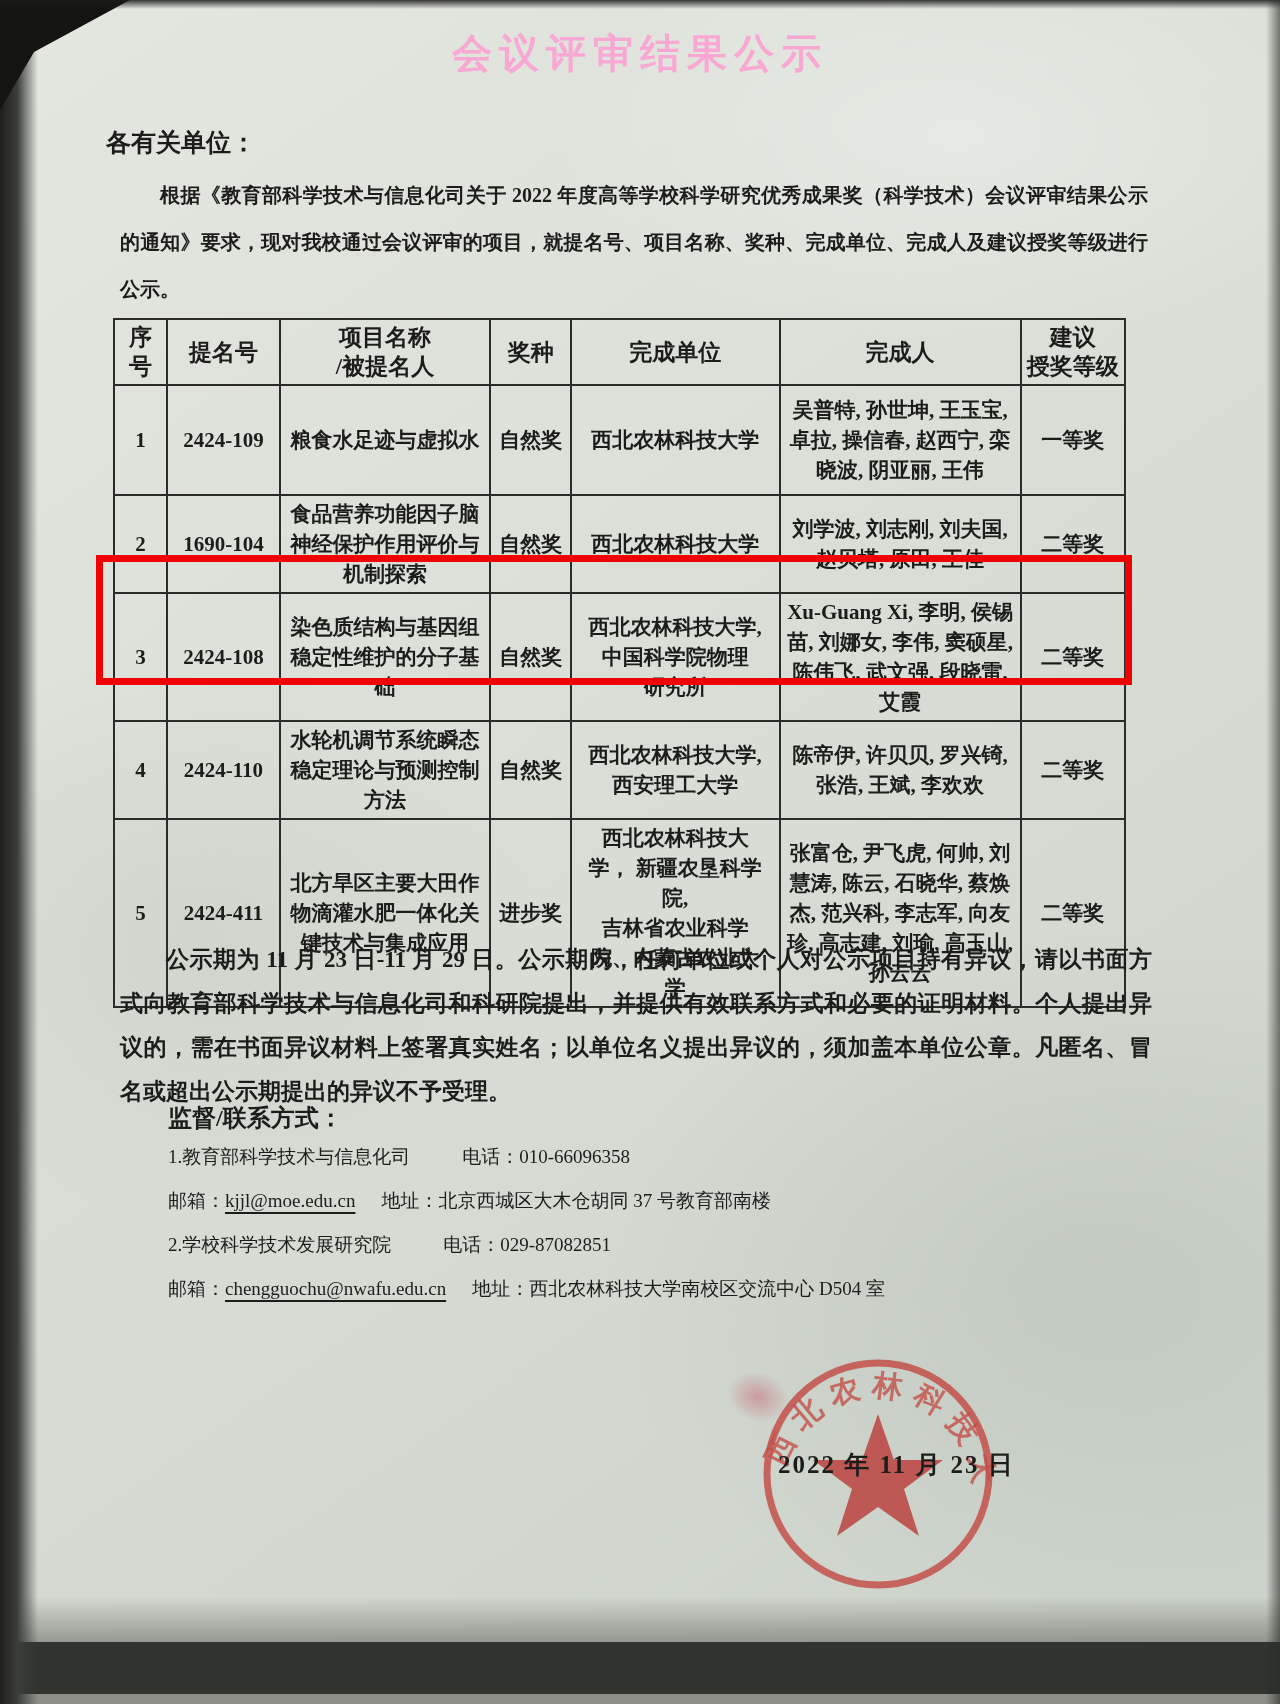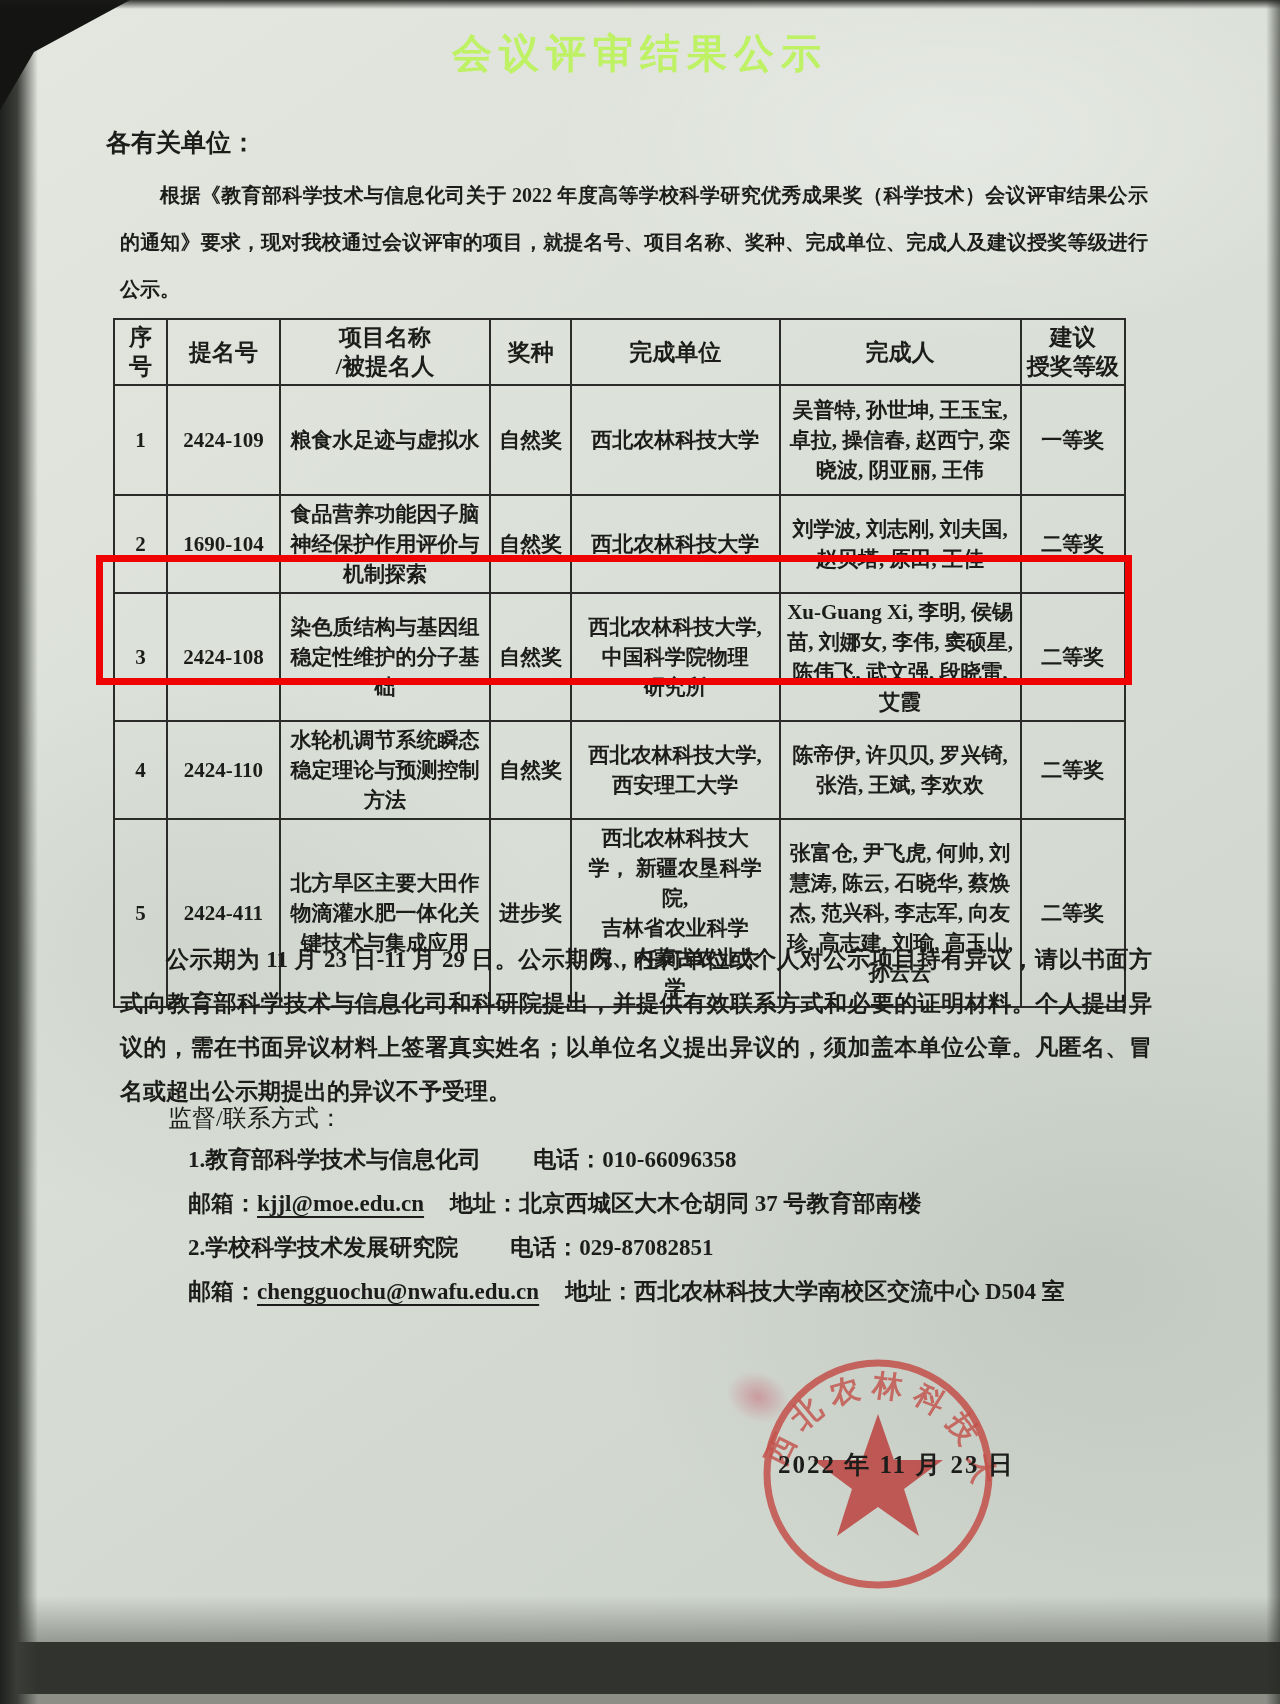--- a/index.html
+++ b/index.html
@@ -5,37 +5,37 @@
   html,body{margin:0;padding:0;background:#2a2a28;}
   #page{position:relative;width:1280px;height:1704px;overflow:hidden;
     font-family:"Liberation Serif","DejaVu Serif",serif;color:#1c1d1b;}
   #paper{position:absolute;inset:0;
     background:
       radial-gradient(600px 300px at 75% 8%, rgba(255,255,255,.28), transparent 70%),
       radial-gradient(500px 400px at 15% 55%, rgba(120,130,115,.10), transparent 70%),
       radial-gradient(700px 500px at 85% 75%, rgba(110,120,108,.14), transparent 70%),
       linear-gradient(145deg,#e4e7e0 0%,#dadfd7 40%,#cbd2ca 100%);}
   .t{position:absolute;}
-  #doc-title{top:26px;left:0;width:100%;text-align:center;font-size:40px;font-weight:800;letter-spacing:7px;color:#bef264;}
+  #doc-title{top:26px;left:0;width:100%;text-align:center;font-size:40px;font-weight:800;letter-spacing:7px;color:#f9a8d4;}
   #salutation{top:126px;left:106px;font-size:25px;font-weight:800;}
   #intro{top:172px;left:120px;width:1028px;font-size:20px;font-weight:600;line-height:47px;text-align:justify;text-indent:2em;font-family:Liberation Serif, serif;}
   
   #award-table{position:absolute;left:113px;top:318px;width:1013px;border-collapse:collapse;table-layout:fixed;}
   #award-table th,#award-table td{border:2px solid #2b2c29;text-align:center;vertical-align:middle;
     padding:3px 5px;white-space:pre-line;overflow:hidden;}
   #award-table th{font-size:23px;font-weight:800;line-height:29px;}
   #award-table td{font-size:21px;font-weight:600;line-height:30px;}
   .col-num{width:53px}.col-id{width:112px}.col-proj{width:210px}.col-award{width:80px}
   .col-org{width:208px}.col-people{width:240px}.col-grade{width:104px}
   #highlight-box{position:absolute;left:96px;top:555px;width:1022px;height:116px;
     border-style:solid;border-width:7px;pointer-events:none;z-index:5;}
   
   #notice{top:938px;left:120px;width:1032px;font-size:23px;font-weight:600;line-height:44px;text-align:justify;text-indent:2em;}
-  #supervision-title{top:1102px;left:168px;font-size:24px;font-weight:400;text-align:center;}
-  .contact-line{left:168px;font-size:23px;font-weight:700;white-space:nowrap;margin-left:20px;}
+  #supervision-title{top:1102px;left:168px;font-size:24px;font-weight:700;text-align:center;}
+  .contact-line{left:168px;font-size:19px;font-weight:400;white-space:nowrap;}
   .gap-lg{display:inline-block;width:52px;}
   .gap-md{display:inline-block;width:26px;}
   .email{text-decoration:underline;text-underline-offset:5px;text-decoration-thickness:2px;}
   
   #stamp{position:absolute;left:756px;top:1352px;width:244px;height:244px;z-index:1;opacity:.85;}
   #sign-org{top:1390px;left:768px;font-size:27px;font-weight:700;letter-spacing:6px;z-index:3;}
   #sign-date{top:1448px;left:778px;font-size:25px;font-weight:700;letter-spacing:2px;z-index:3;}
   #red-smudge{position:absolute;left:726px;top:1372px;width:64px;height:50px;z-index:1;
     background:radial-gradient(closest-side,rgba(196,60,84,.38),rgba(196,60,84,0));transform:rotate(20deg);}
   

